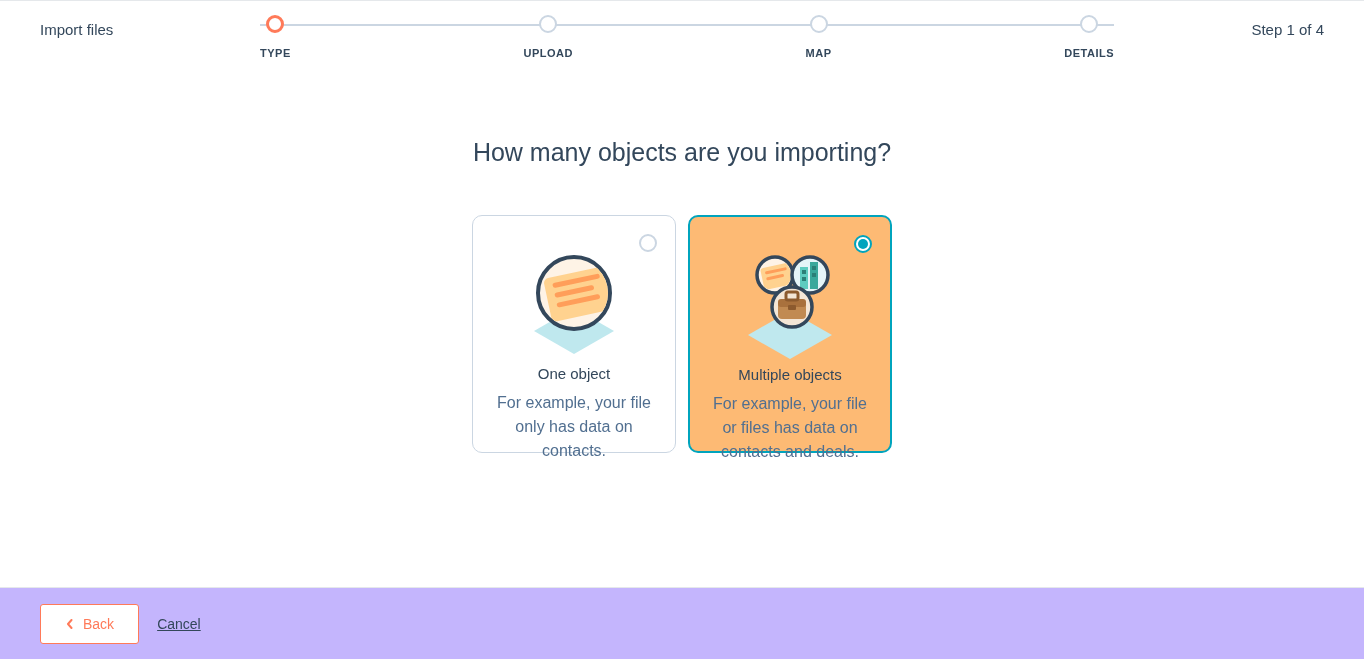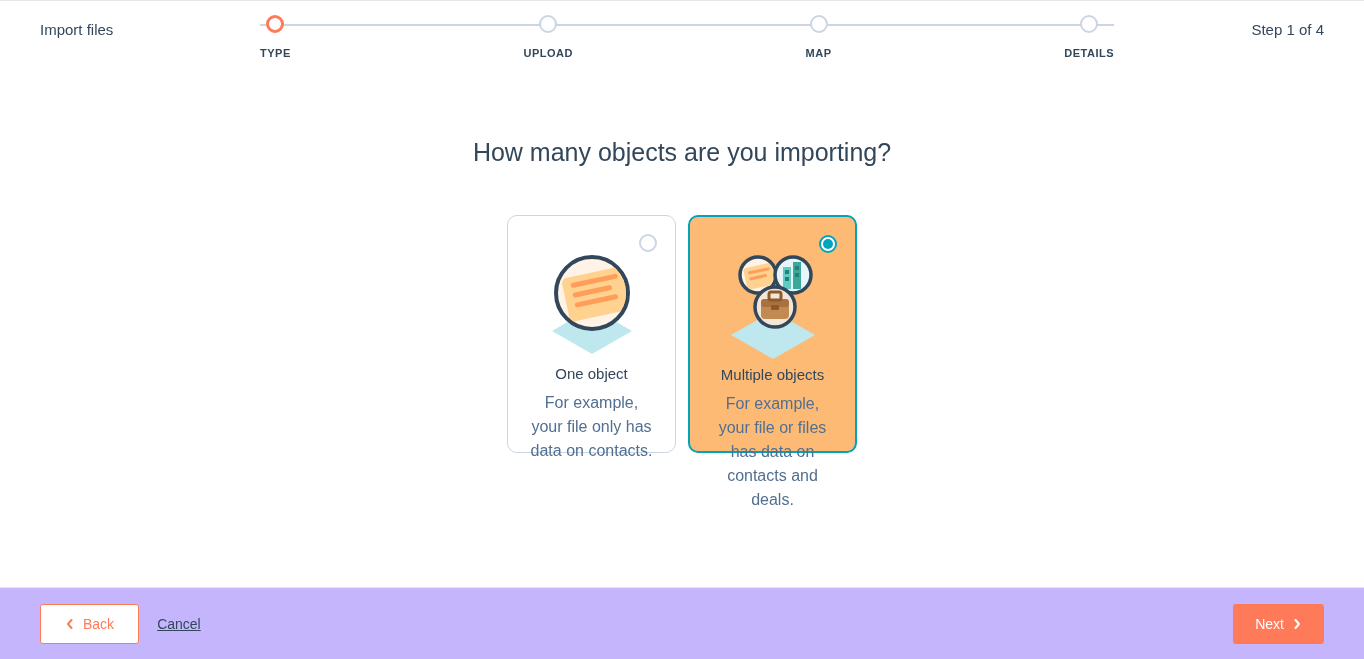--- a/index.html
+++ b/index.html
@@ -93,21 +93,21 @@
       line-height: 1.7;
       max-width: 540px;
       margin: 0 auto 50px auto;
     }
     .cards {
       display: flex;
       justify-content: center;
       gap: 12px;
     }
     .card {
-      width: 169px;
+      width: 204px;
       height: 238px;
       border: 1px solid #cbd6e2;
       border-radius: 10px;
       background: #ffffff;
       position: relative;
       padding: 14px 14px 18px 14px;
       cursor: pointer;
     }
     .card.selected {
       background: #fdba74;
@@ -304,19 +304,13 @@
 </div>
 
 <div class="footer-bar">
   <button class="btn btn-back">
     <svg width="10" height="10" viewBox="0 0 10 10">
       <path d="M6.5 1 L3 5 L6.5 9" stroke="#ff7a59" stroke-width="2" fill="none" stroke-linecap="round" stroke-linejoin="round"></path>
     </svg>
     <span>Back</span>
   </button>
   <span class="cancel-link">Cancel</span>
-  <button class="btn btn-next">
-    <span>Next</span>
-    <svg width="10" height="10" viewBox="0 0 10 10">
-      <path d="M3.5 1 L7 5 L3.5 9" stroke="#ffffff" stroke-width="2" fill="none" stroke-linecap="round" stroke-linejoin="round"></path>
-    </svg>
-  </button>
 </div>
 
 </body></html>

